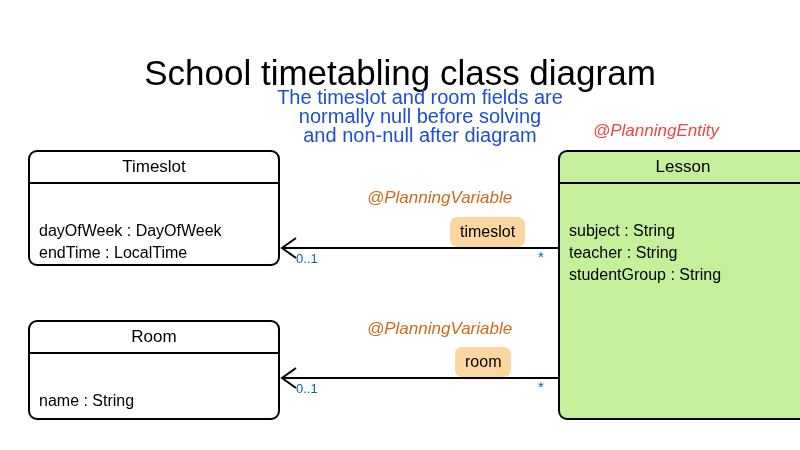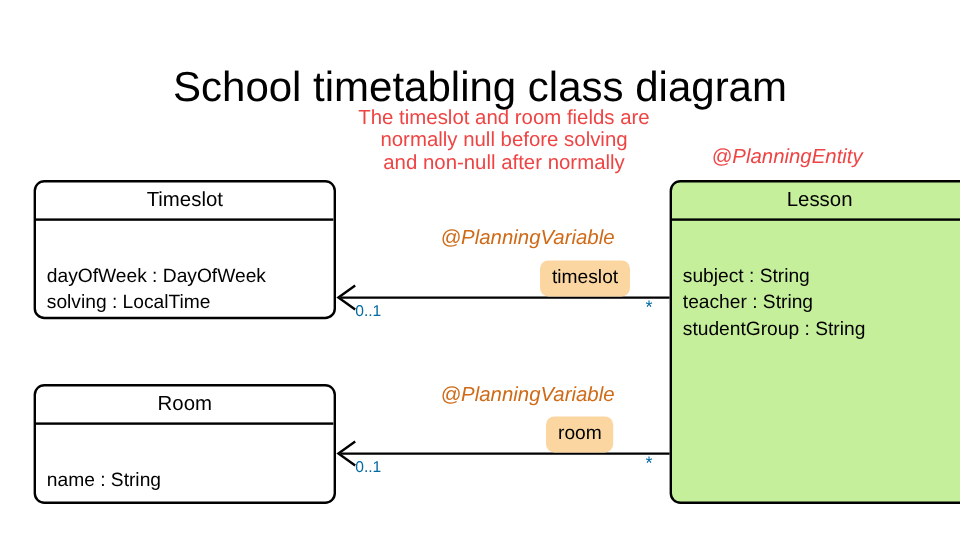--- a/index.html
+++ b/index.html
@@ -38,22 +38,22 @@
     margin-top: 28px;
   }
 
   
   .note-block {
     position: absolute;
     left: 270px;
     top: 88px;
     width: 300px;
     text-align: center;
-    color: #ef4444;
-    font-size: 17px;
+    color: #1d4ed8;
+    font-size: 20px;
     line-height: 19px;
   }
   .note-line { display: block; }
 
   
   .class-box {
     position: absolute;
     box-sizing: border-box;
     border: 2px solid #000000;
     border-radius: 9px;
@@ -146,37 +146,37 @@
 </head>
 <body>
 
 <div id="diagram-canvas">
 
   <div class="diagram-title">School timetabling class diagram</div>
 
   <div class="note-block">
     <span class="note-line">The timeslot and room fields are</span>
     <span class="note-line">normally null before solving</span>
-    <span class="note-line">and non-null after normally</span>
+    <span class="note-line">and non-null after diagram</span>
   </div>
 
   <svg class="edge-layer" viewBox="0 0 800 450">
 
     <line x1="558" y1="248" x2="284" y2="248" stroke="#000000" stroke-width="2"></line>
     <polyline points="296,238 282,248 296,258" fill="none" stroke="#000000" stroke-width="2"></polyline>
 
     <line x1="558" y1="378" x2="284" y2="378" stroke="#000000" stroke-width="2"></line>
     <polyline points="296,368 282,378 296,388" fill="none" stroke="#000000" stroke-width="2"></polyline>
   </svg>
 
   <div class="class-box" id="box-timeslot">
     <div class="class-name">Timeslot</div>
     <div class="class-attrs">
       <div class="class-attr">dayOfWeek : DayOfWeek</div>
-      <div class="class-attr">solving : LocalTime</div>
+      <div class="class-attr">endTime : LocalTime</div>
     </div>
   </div>
 
   <div class="class-box" id="box-room">
     <div class="class-name">Room</div>
     <div class="class-attrs">
       <div class="class-attr">name : String</div>
     </div>
   </div>
 

